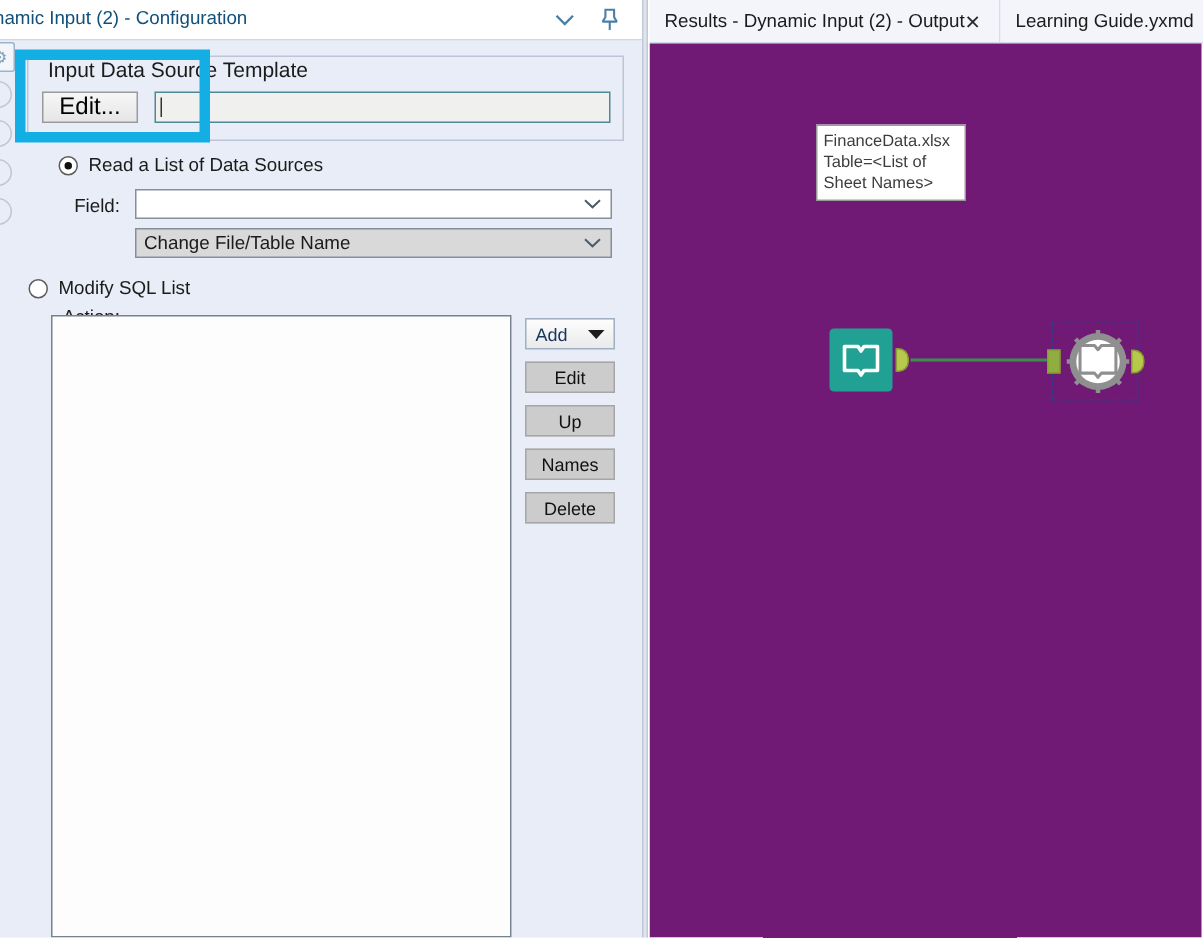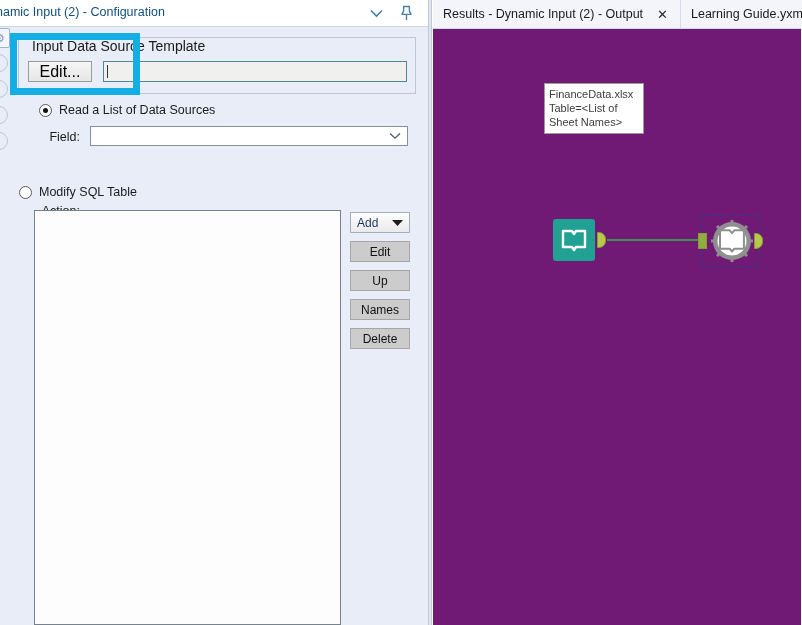--- a/index.html
+++ b/index.html
@@ -269,21 +269,20 @@
     width: 369px; height: 29px;
     background: #f3f5fa;
     border-bottom: 1px solid #d3d9e4;
     box-sizing: border-box;
     display: flex;
     align-items: stretch;
   }
   .tab {
     display: flex;
     align-items: center;
-    gap: 14px;
     padding: 0 12px 0 10px;
     font-size: 12.5px;
     color: #1b1b1b;
     background: #f3f5fa;
     border-right: 1px solid #d8dde8;
     box-sizing: border-box;
     white-space: nowrap;
     cursor: default;
   }
   .tab-close {
@@ -404,24 +403,32 @@
   <div id="combo-field" class="combo">
     <span></span>
     <span class="chev">
       <svg width="12" height="8" viewBox="0 0 12 8">
           <path d="M1 1.5 L6 6.2 L11 1.5" fill="none" stroke="#4d5a68" stroke-width="1.3"></path>
         </svg>
     </span>
   </div>
 
   <div id="label-action" class="fld-label">Action:</div>
+  <div id="combo-action" class="combo">
+    <span>Change File/Table Name</span>
+    <span class="chev">
+      <svg width="12" height="8" viewBox="0 0 12 8">
+          <path d="M1 1.5 L6 6.2 L11 1.5" fill="none" stroke="#4d5a68" stroke-width="1.3"></path>
+        </svg>
+    </span>
+  </div>
 
   <div id="radio-sql" class="radio-row">
     <span class="radio"></span>
-    <span class="radio-label">Modify SQL Table</span>
+    <span class="radio-label">Modify SQL List</span>
   </div>
 
   <div id="list-box"></div>
 
   <div id="btn-add" class="side-btn">
     <span>Add</span>
     <span class="add-chev">
       <svg width="13" height="8" viewBox="0 0 13 8">
           <path d="M1 1 L6.5 7 L12 1 Z" fill="#1c1c1c"></path>
         </svg>

